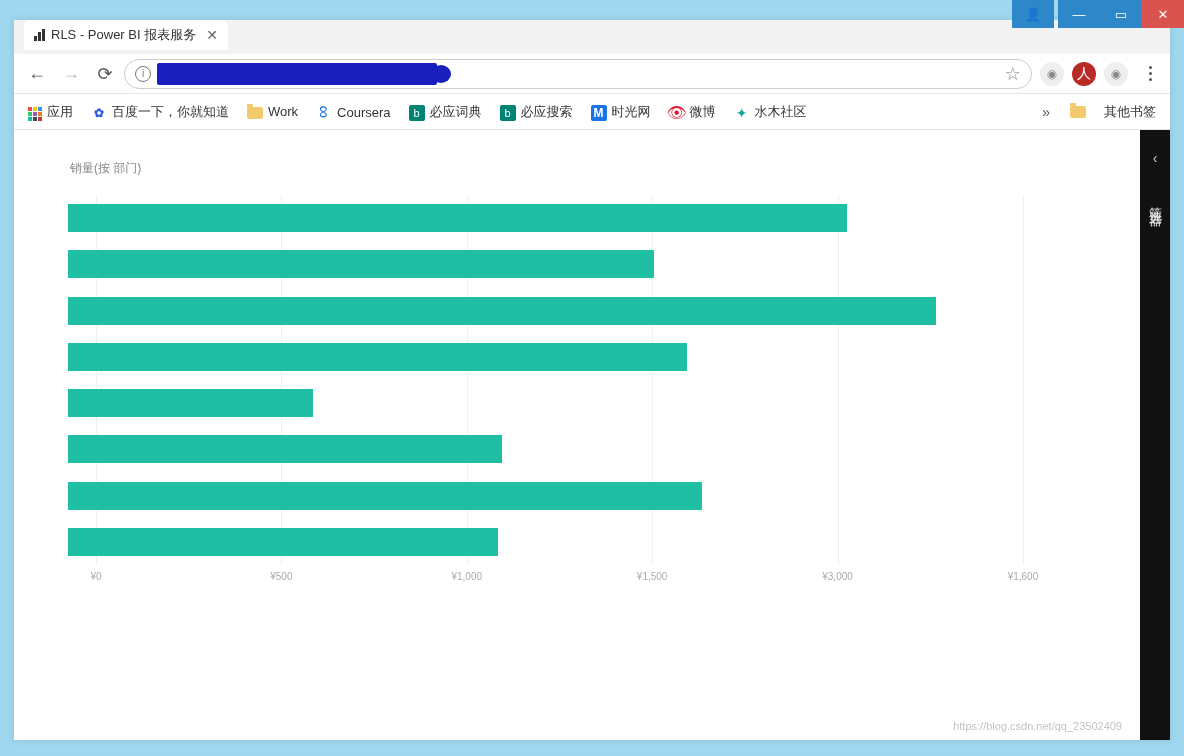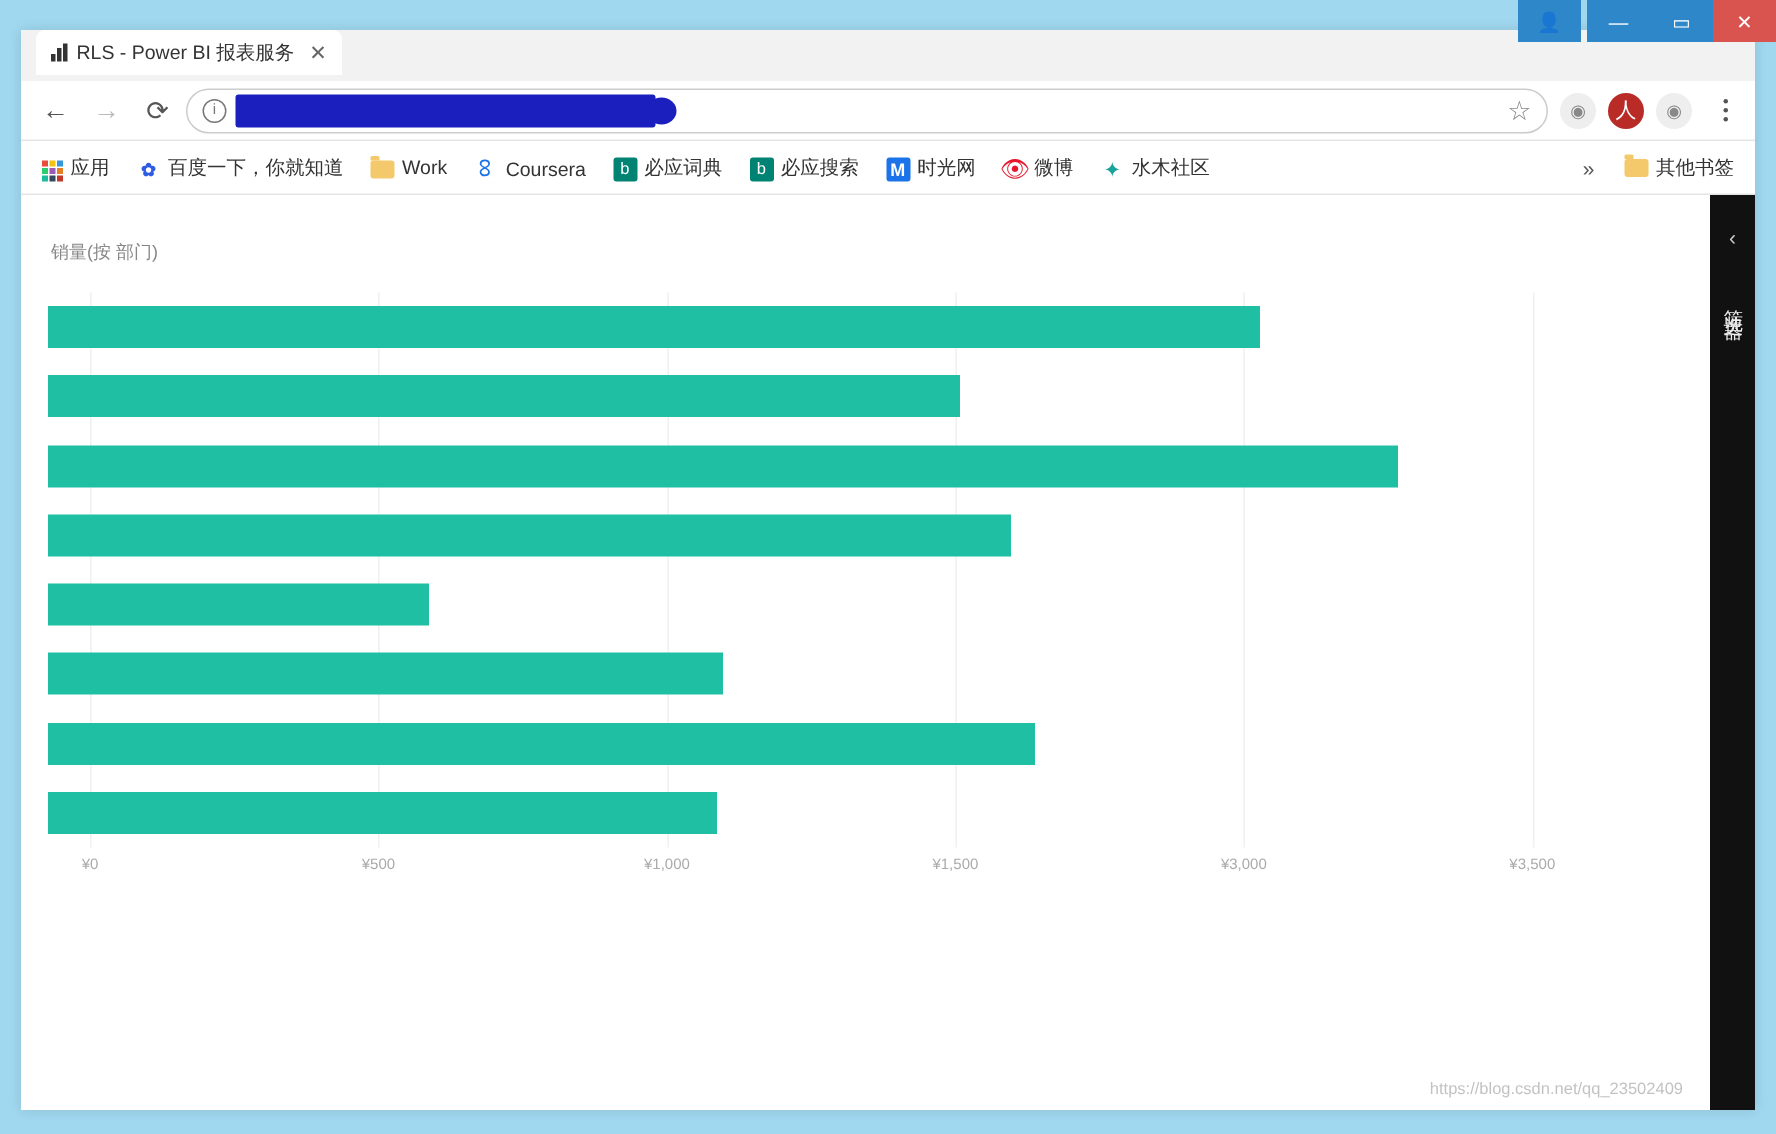--- a/index.html
+++ b/index.html
@@ -45,23 +45,23 @@
   .bm-apps span:nth-child(1){background:#e74c3c}.bm-apps span:nth-child(2){background:#f1c40f}.bm-apps span:nth-child(3){background:#3498db}
   .bm-apps span:nth-child(4){background:#2ecc71}.bm-apps span:nth-child(5){background:#9b59b6}.bm-apps span:nth-child(6){background:#e67e22}
   .bm-apps span:nth-child(7){background:#1abc9c}.bm-apps span:nth-child(8){background:#34495e}.bm-apps span:nth-child(9){background:#c0392b}
   .bm-baidu { color:#2d5be3; font-weight:bold; }
   .bm-bing { background:#008373; color:#fff; border-radius:2px; width:16px; height:16px; font-size:11px; }
   .bm-coursera { background:#fff; color:#1a73e8; font-size:18px; transform:rotate(90deg); }
   .bm-mtime { background:#1a73e8; color:#fff; border-radius:2px; width:16px; height:16px; font-weight:bold; }
   .bm-weibo { color:#e6162d; font-size:16px; }
   .bm-smth { color:#1aa39b; font-size:14px; }
   .bm-overflow { margin-left: auto; color: #555; font-size:14px; padding:0 8px; cursor:pointer; }
-  .bm-other { display: flex; align-items: center; gap: 5px; padding: 4px 6px; cursor: pointer; }
-
-  .content { flex: 1; display: flex; position: relative; background: #fff; }
+  .bm-other { display: flex; align-items: center; gap: 18px; padding: 4px 6px; cursor: pointer; }
+
+  .content { flex: 1; display: flex; position: relative; background: #fff; padding-left: 36px; }
   .report { flex: 1; padding: 30px 20px 40px 12px; position: relative; overflow: hidden; }
   .chart-title { font-size: 12px; color: #888; margin-bottom: 18px; margin-left: 8px; }
   .chart { position: relative; margin-left: 34px; margin-right: 60px; height: 370px; }
   .grid { position: absolute; inset: 0; display: flex; }
   .gline { width: 1px; background: #f0f0f0; position: absolute; top: 0; bottom: 0; }
   .bars { position: absolute; inset: 0; display: flex; flex-direction: column; justify-content: space-around; gap: 0; }
   .bar-row { display: flex; align-items: center; height: 44px; }
   .bar-label { width: 0; margin-left: -28px; font-size: 11px; color: #777; text-align: right; white-space: nowrap; }
   .bar { height: 28px; background: #1fbfa4; }
   .x-axis { position: relative; margin-left: 34px; margin-right: 60px; height: 20px; margin-top: 6px; }
@@ -217,21 +217,21 @@
               <div class="bar" style="width: 44.6154%; background: rgb(31, 191, 164);"></div>
             </div>
           </div>
       </div>
       <div class="x-axis" id="xaxis">
           <div class="x-tick" style="left: 0%;">¥0</div>
           <div class="x-tick" style="left: 19.2308%;">¥500</div>
           <div class="x-tick" style="left: 38.4615%;">¥1,000</div>
           <div class="x-tick" style="left: 57.6923%;">¥1,500</div>
           <div class="x-tick" style="left: 76.9231%;">¥3,000</div>
-          <div class="x-tick" style="left: 96.1538%;">¥3,500</div>
+          <div class="x-tick" style="left: 96.1538%;">¥1,600</div>
         </div>
 
       <div class="wm-small">https://blog.csdn.net/qq_23502409</div>
     </div>
 
     <div class="side-panel">
       <div class="collapse-arrow">‹</div>
       <div class="panel-label">筛选器</div>
     </div>
   </div>

